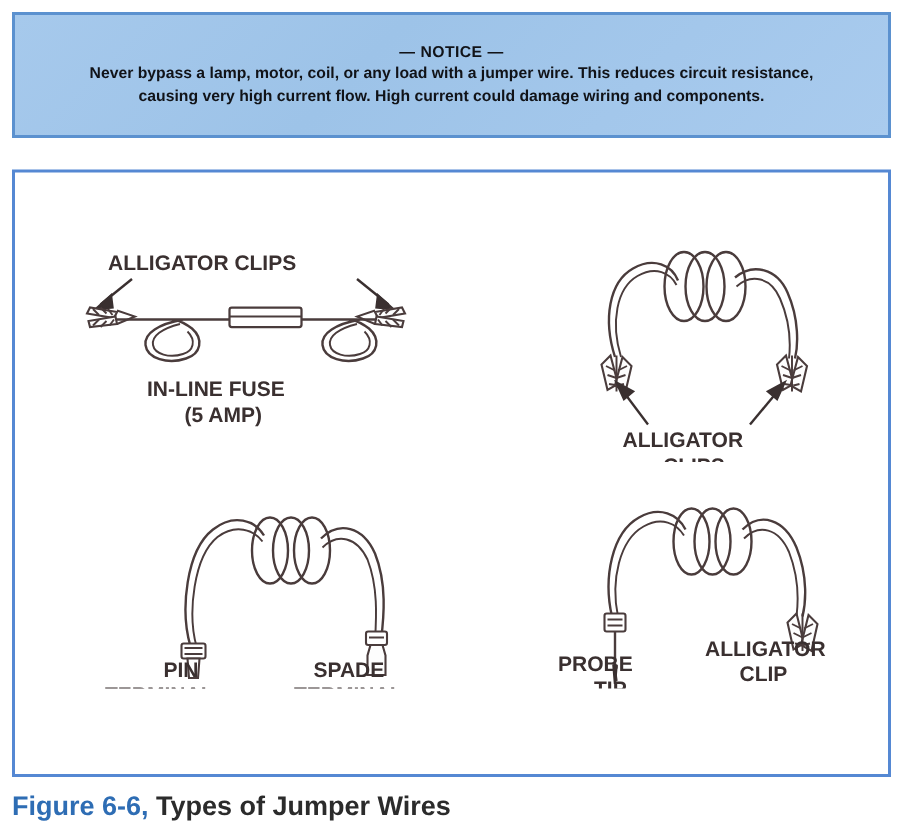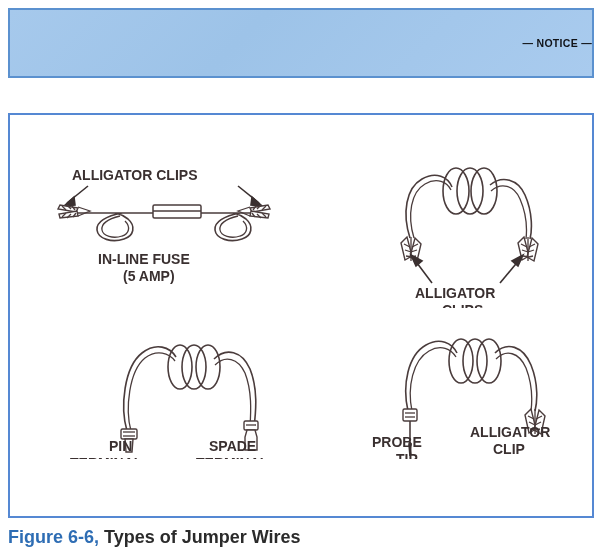--- a/index.html
+++ b/index.html
@@ -14,27 +14,27 @@
     font-family: "Liberation Sans", sans-serif;
     overflow: hidden;
   }
 
   
   .notice-box {
     position: absolute;
     left: 8px;
     top: 8px;
     width: 586px;
-    height: 70px;
+    height: 84px;
     background: linear-gradient(135deg, #a6c9ec 0%, #9dc3e8 40%, #a9cbee 100%);
     border: 2px solid #5b91cf;
     box-sizing: border-box;
     display: flex;
     flex-direction: column;
-    align-items: flex-end;
+    align-items: center;
     justify-content: center;
   }
   .notice-title {
     font-size: 10.5px;
     font-weight: bold;
     color: #111318;
     letter-spacing: 0.3px;
     margin-bottom: 1px;
   }
   .notice-body {
@@ -89,20 +89,21 @@
   .wire { fill: none; stroke: #4a3c3c; stroke-width: 1.6; }
   .wire-thin { fill: none; stroke: #4a3c3c; stroke-width: 1.3; }
   .clip { fill: #fdfdfd; stroke: #4a3c3c; stroke-width: 1.4; }
   .arrow { fill: #3a3030; stroke: #3a3030; stroke-width: 1.6; }
 </style>
 </head>
 <body>
 
 <div class="notice-box">
   <div class="notice-title">— NOTICE —</div>
+  <div class="notice-body">Never bypass a lamp, motor, coil, or any load with a jumper wire. This reduces circuit resistance, causing very high current flow. High current could damage wiring and components.</div>
 </div>
 
 <div class="figure-box">
 
   <div class="panel p-tl">
     <svg width="250" height="135" viewBox="0 0 250 135">
 
       <text class="lbl lbl-14" x="22" y="20">ALLIGATOR CLIPS</text>
 
       <g>

